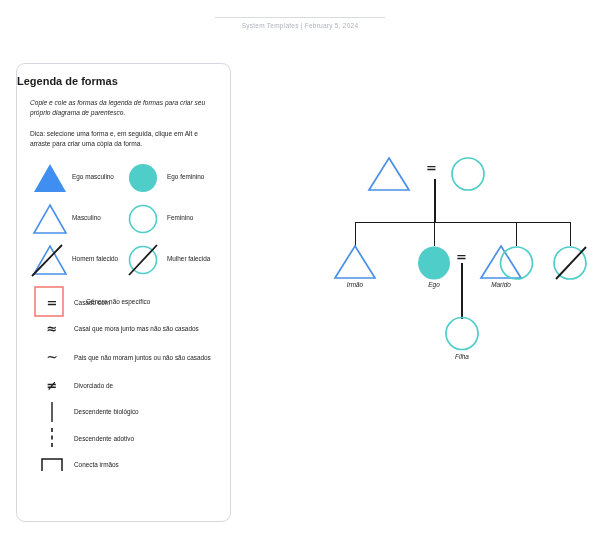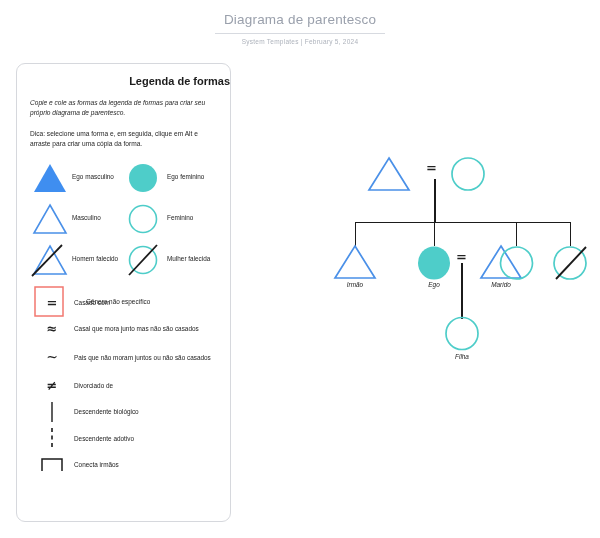--- a/index.html
+++ b/index.html
@@ -20,21 +20,21 @@
   #doc-subtitle{
     margin-top:4px;font-size:6.5px;color:#aeb3bc;letter-spacing:.25px;
   }
   
   #legend-panel{
     position:absolute;left:16px;top:63px;width:215px;height:459px;
     border:1px solid #d6d8dd;border-radius:9px;background:#fff;
     box-sizing:border-box;
   }
   #legend-title{
-    text-align:right;font-size:11px;font-weight:bold;color:#1c1c1c;
+    text-align:left;font-size:11px;font-weight:bold;color:#1c1c1c;
     margin-top:11px;
   }
   .legend-note{
     margin:11px 13px 0 13px;font-size:6.6px;line-height:10px;color:#262626;
   }
   .legend-note.italic{font-style:italic;}
   
   #shape-grid{
     position:absolute;left:13px;top:93px;width:190px;
   }
@@ -64,21 +64,20 @@
   .eq-symbol{
     position:absolute;font-family:"DejaVu Sans",sans-serif;font-weight:bold;
     font-size:13px;color:#222;line-height:1;
   }
   .line{position:absolute;background:#1b1b1b;}
 </style>
 </head>
 <body>
 
 <div id="doc-header">
-  <div id="doc-title">Diagrama de parentesco</div>
   <div id="doc-rule"></div>
   <div id="doc-subtitle">System Templates  |  February 5, 2024</div>
 </div>
 
 <div id="legend-panel">
   <div id="legend-title">Legenda de formas</div>
   <div class="legend-note italic">Copie e cole as formas da legenda de formas para criar seu próprio diagrama de parentesco.</div>
   <div class="legend-note">Dica: selecione uma forma e, em seguida, clique em Alt e arraste para criar uma cópia da forma.</div>
 
   <div id="shape-grid">

